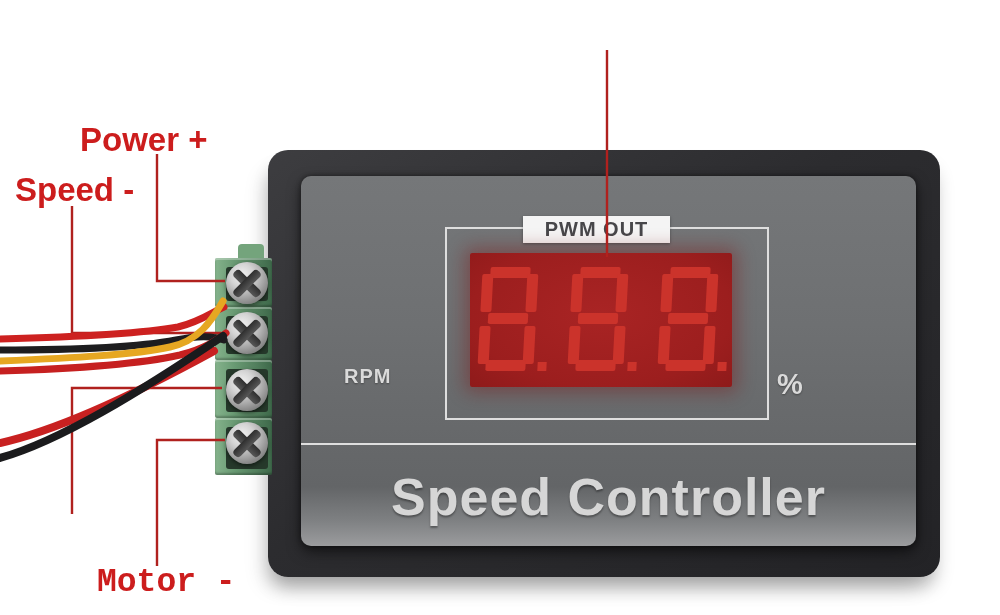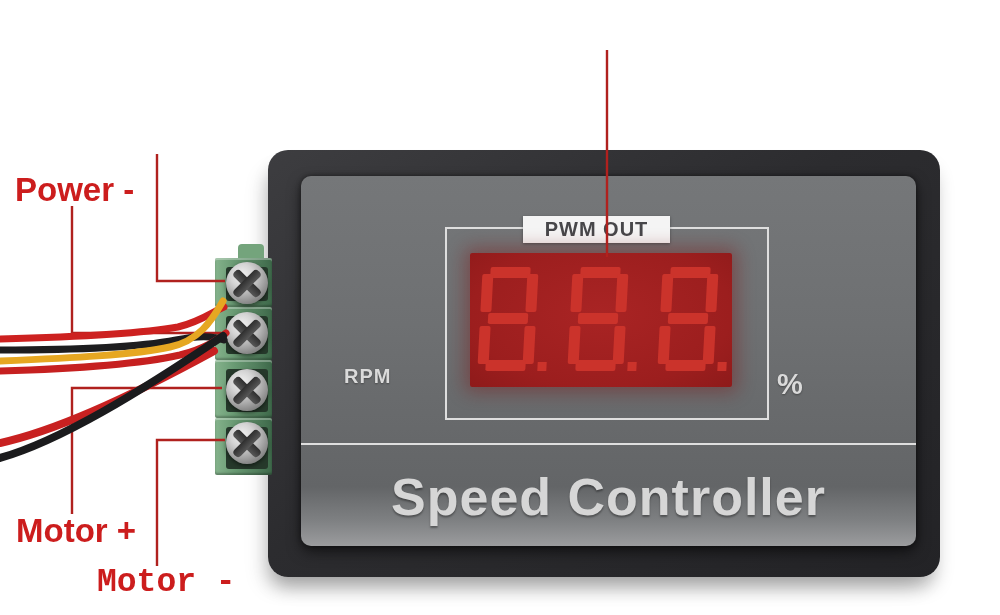--- a/index.html
+++ b/index.html
@@ -176,17 +176,17 @@
     <g fill="none" stroke-linecap="round">
       <path d="M 0,339 C 75,337 145,333 178,327 C 202,321 212,312 224,307" stroke="#cd2120" stroke-width="7"></path>
       <path d="M 0,350 C 70,350 140,347 176,340 C 200,335 214,336 224,340" stroke="#1d1d1f" stroke-width="7"></path>
       <path d="M 0,361 C 70,358 135,355 170,347 C 198,341 211,322 223,301" stroke="#e6a722" stroke-width="7"></path>
       <path d="M 0,371 C 70,369 140,364 180,355 C 206,348 217,340 226,333" stroke="#c62020" stroke-width="7"></path>
       <path d="M 0,443 C 55,431 130,397 214,351" stroke="#c82121" stroke-width="8"></path>
       <path d="M 0,458 C 60,441 140,392 223,336" stroke="#1b1b1d" stroke-width="8"></path>
     </g>
   </svg>
 
-  <div class="callout" style="left:15px; top:171px;">Power -</div>
-  <div class="callout" style="left:16px; top:512px;">Motor +</div>
+  <div class="callout" style="left:80px; top:121px;">Power +</div>
+  <div class="callout" style="left:15px; top:171px;">Speed -</div>
   <div class="callout" style="left:97px; top:564px;font-family:Liberation Mono, monospace;">Motor -</div>
 
 </div>
 
 </body></html>

